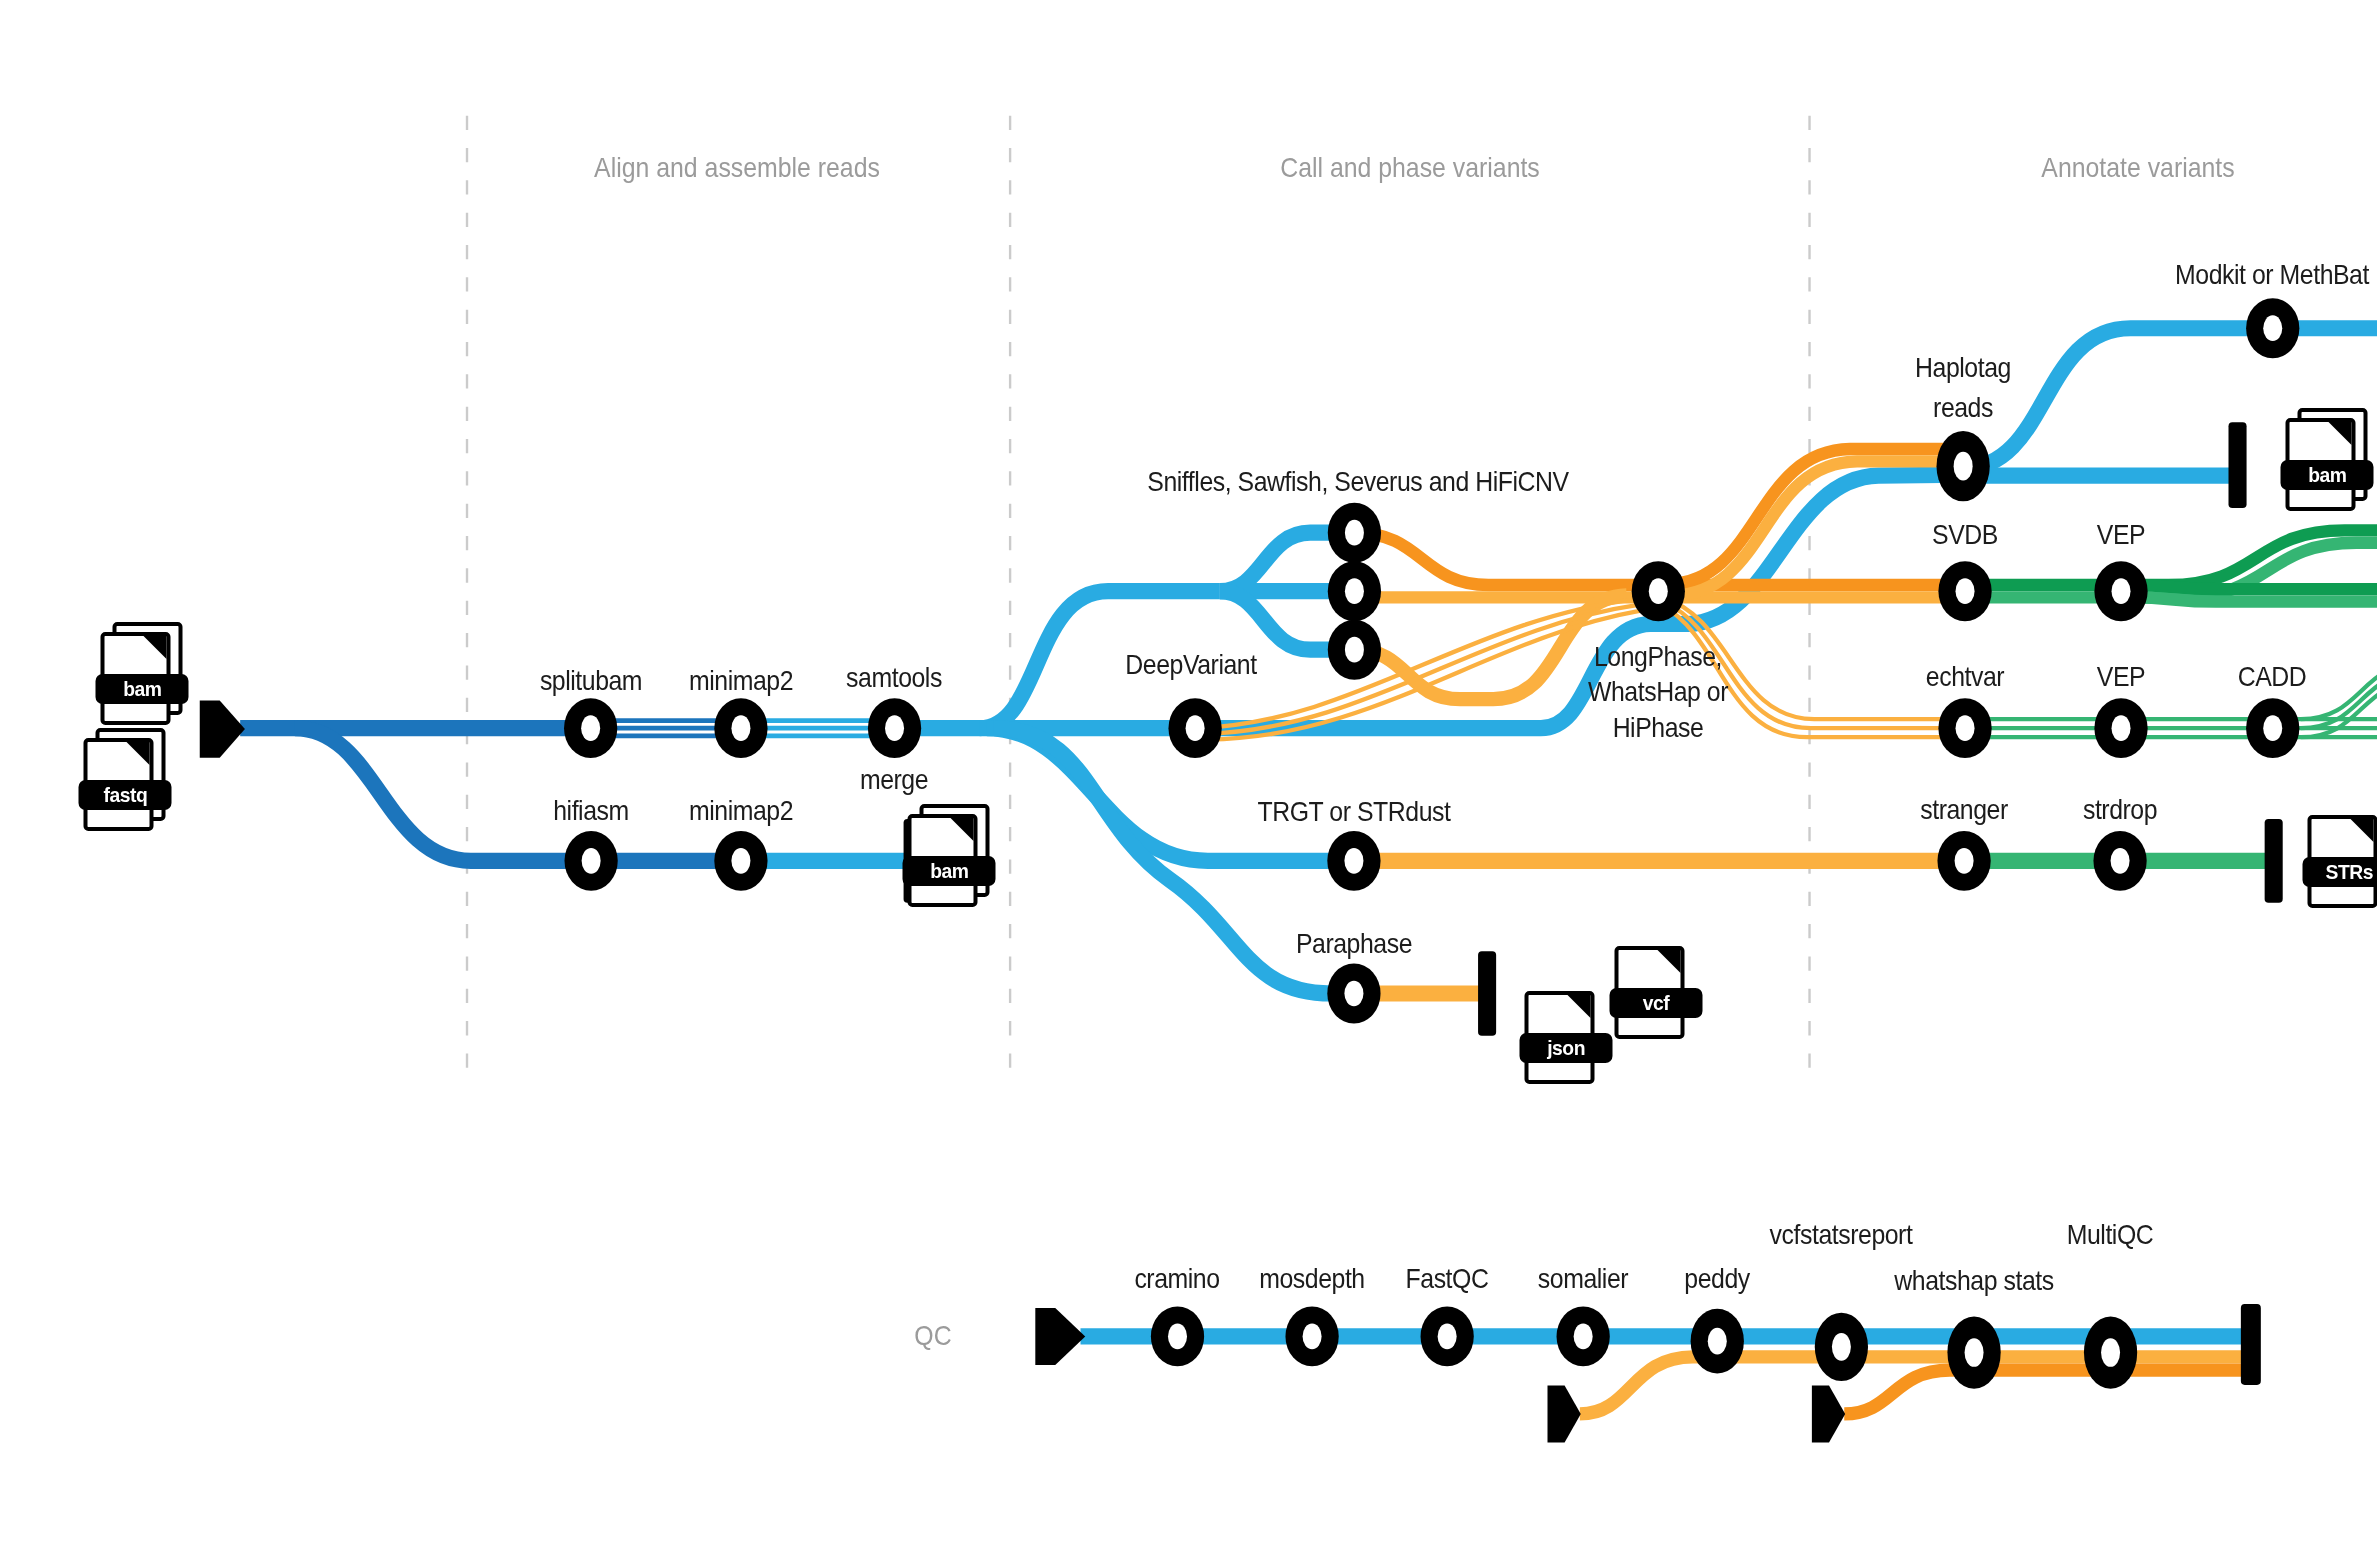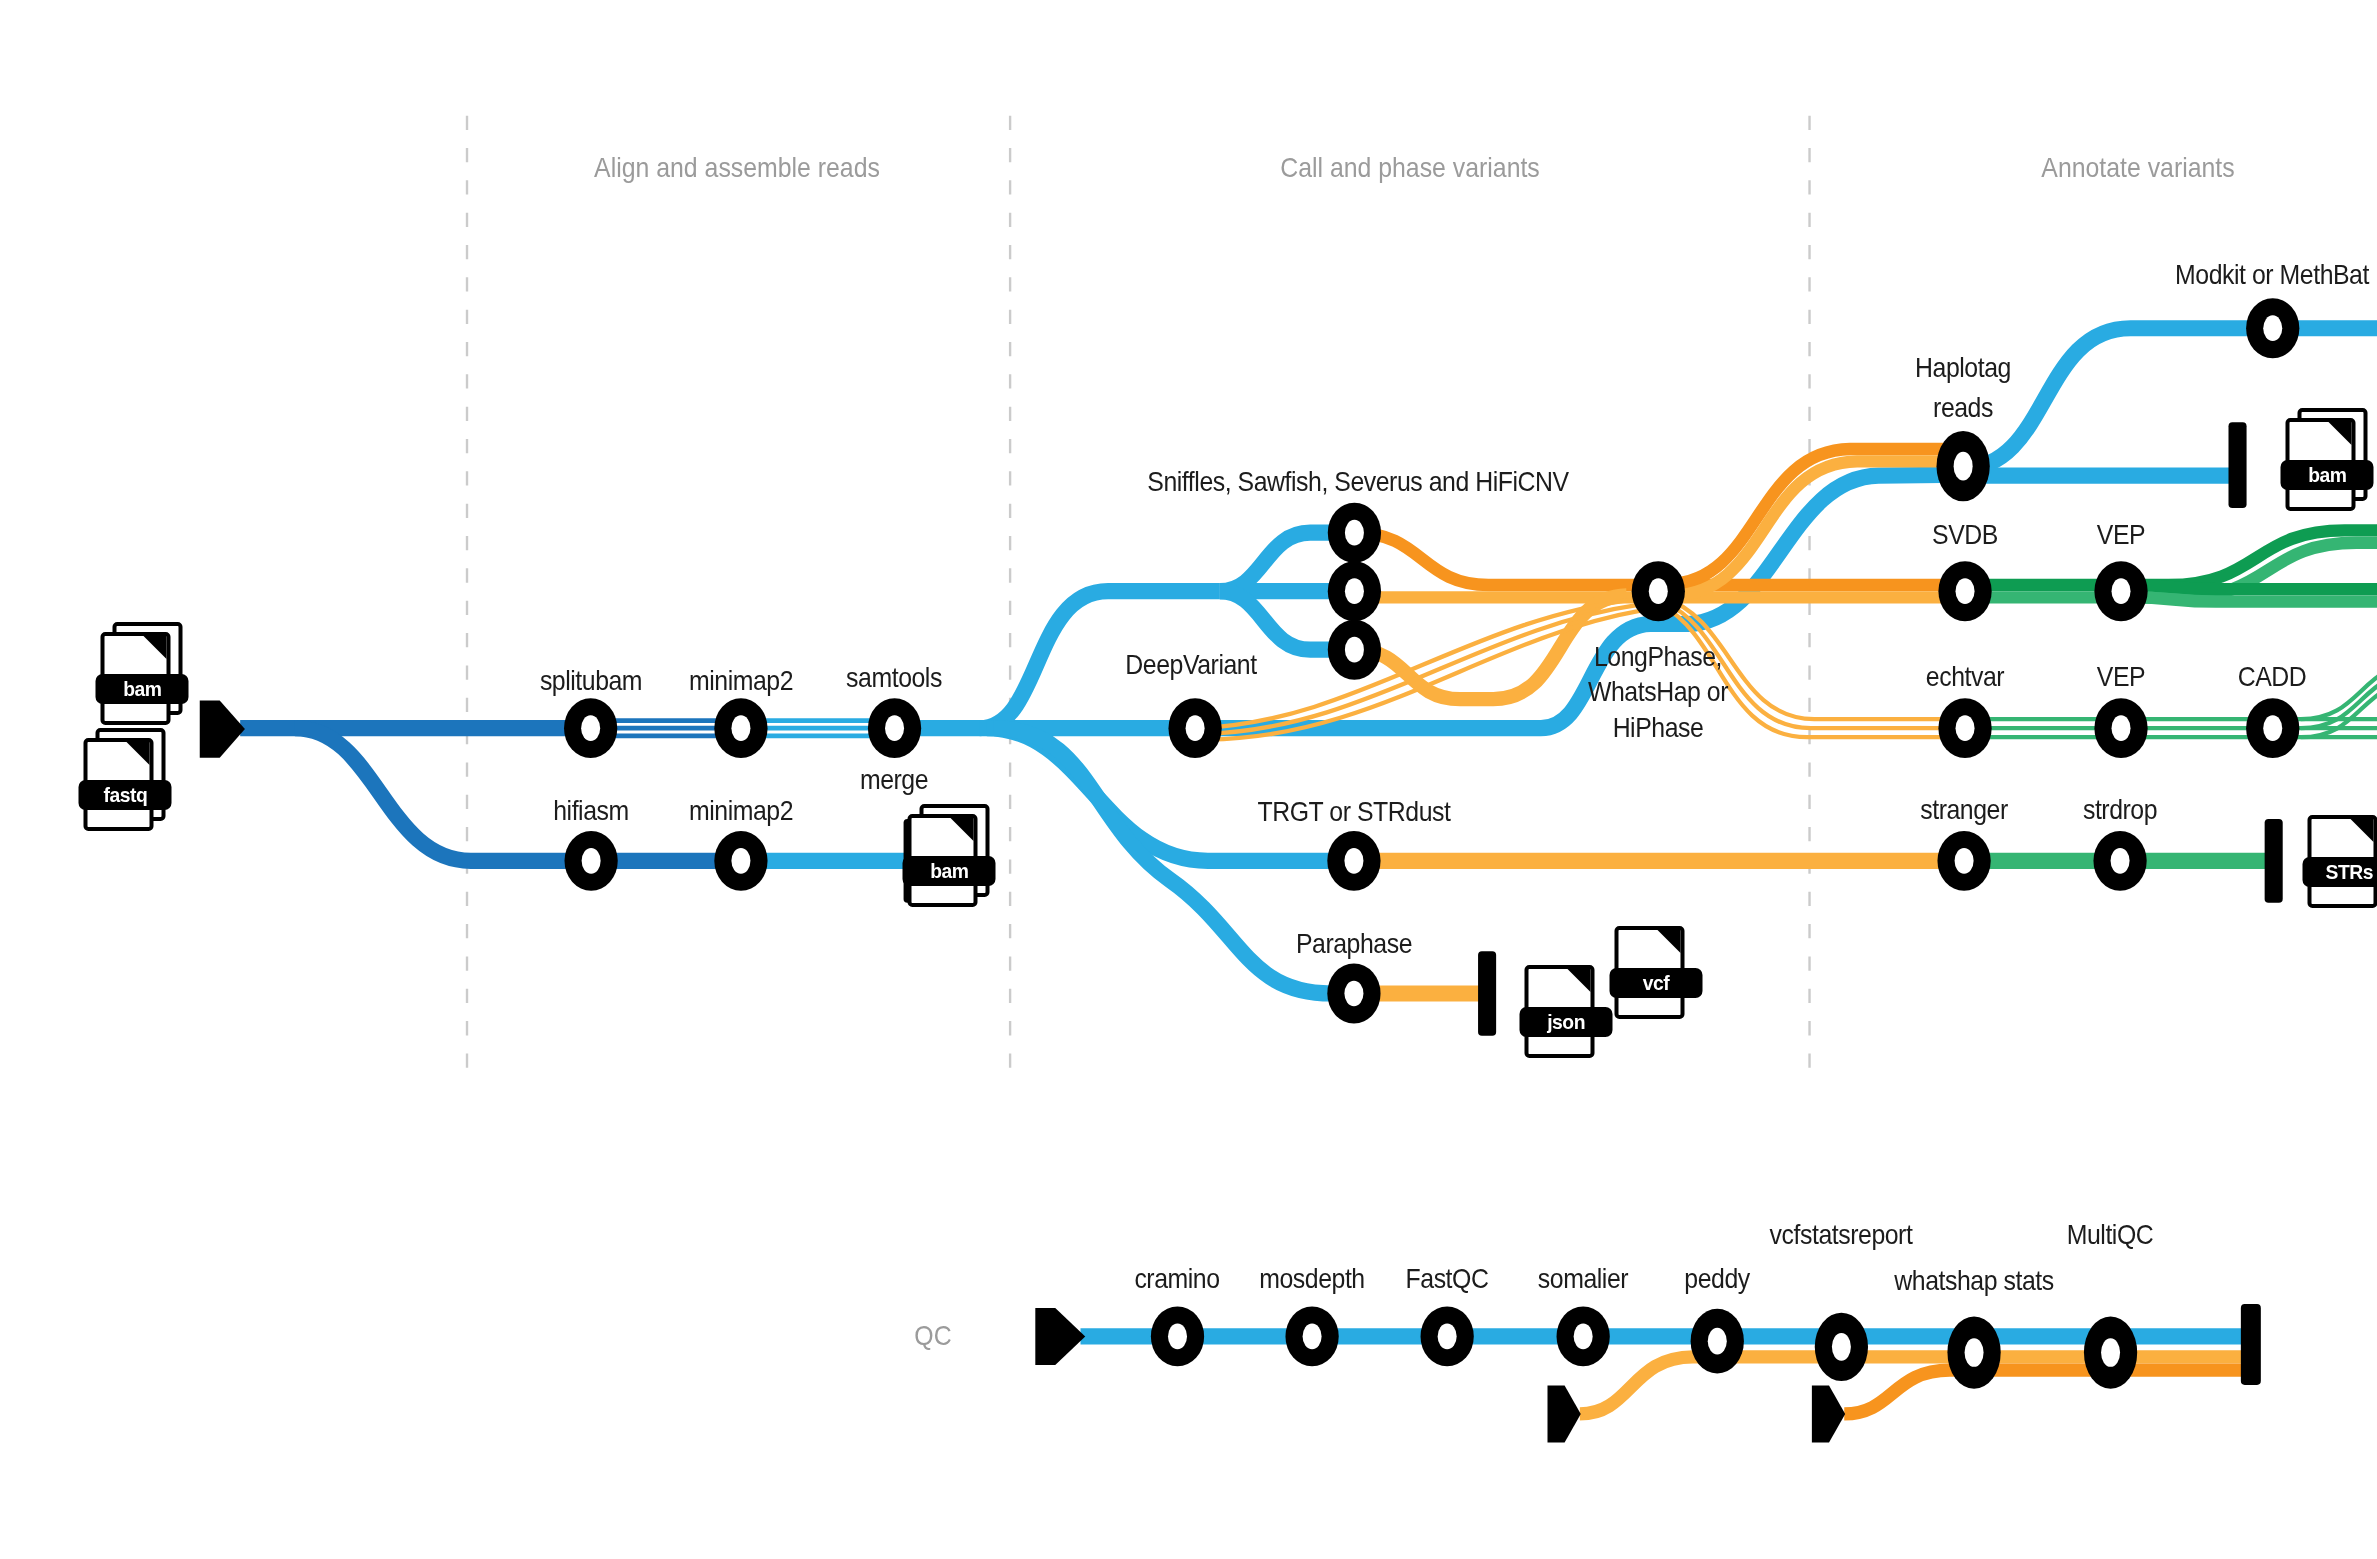--- a/index.html
+++ b/index.html
@@ -262,29 +262,29 @@
 </div>
 <div class="fileicon" style="left:950px;top:861px">
   <div class="page back"></div>
   <div class="page front">
       <div class="fold"></div>
     </div>
   <div class="band">
       <span>bam</span>
     </div>
 </div>
-<div class="fileicon" style="left:1567px;top:1012px">
+<div class="fileicon" style="left:1567px;top:1038px">
   <div class="page front">
       <div class="fold"></div>
     </div>
   <div class="band">
       <span>json</span>
     </div>
 </div>
-<div class="fileicon" style="left:1657px;top:973px">
+<div class="fileicon" style="left:1657px;top:993px">
   <div class="page front">
       <div class="fold"></div>
     </div>
   <div class="band">
       <span>vcf</span>
     </div>
 </div>
 
 <div class="fileicon" style="left:2328px;top:465px">
   <div class="page back"></div>

